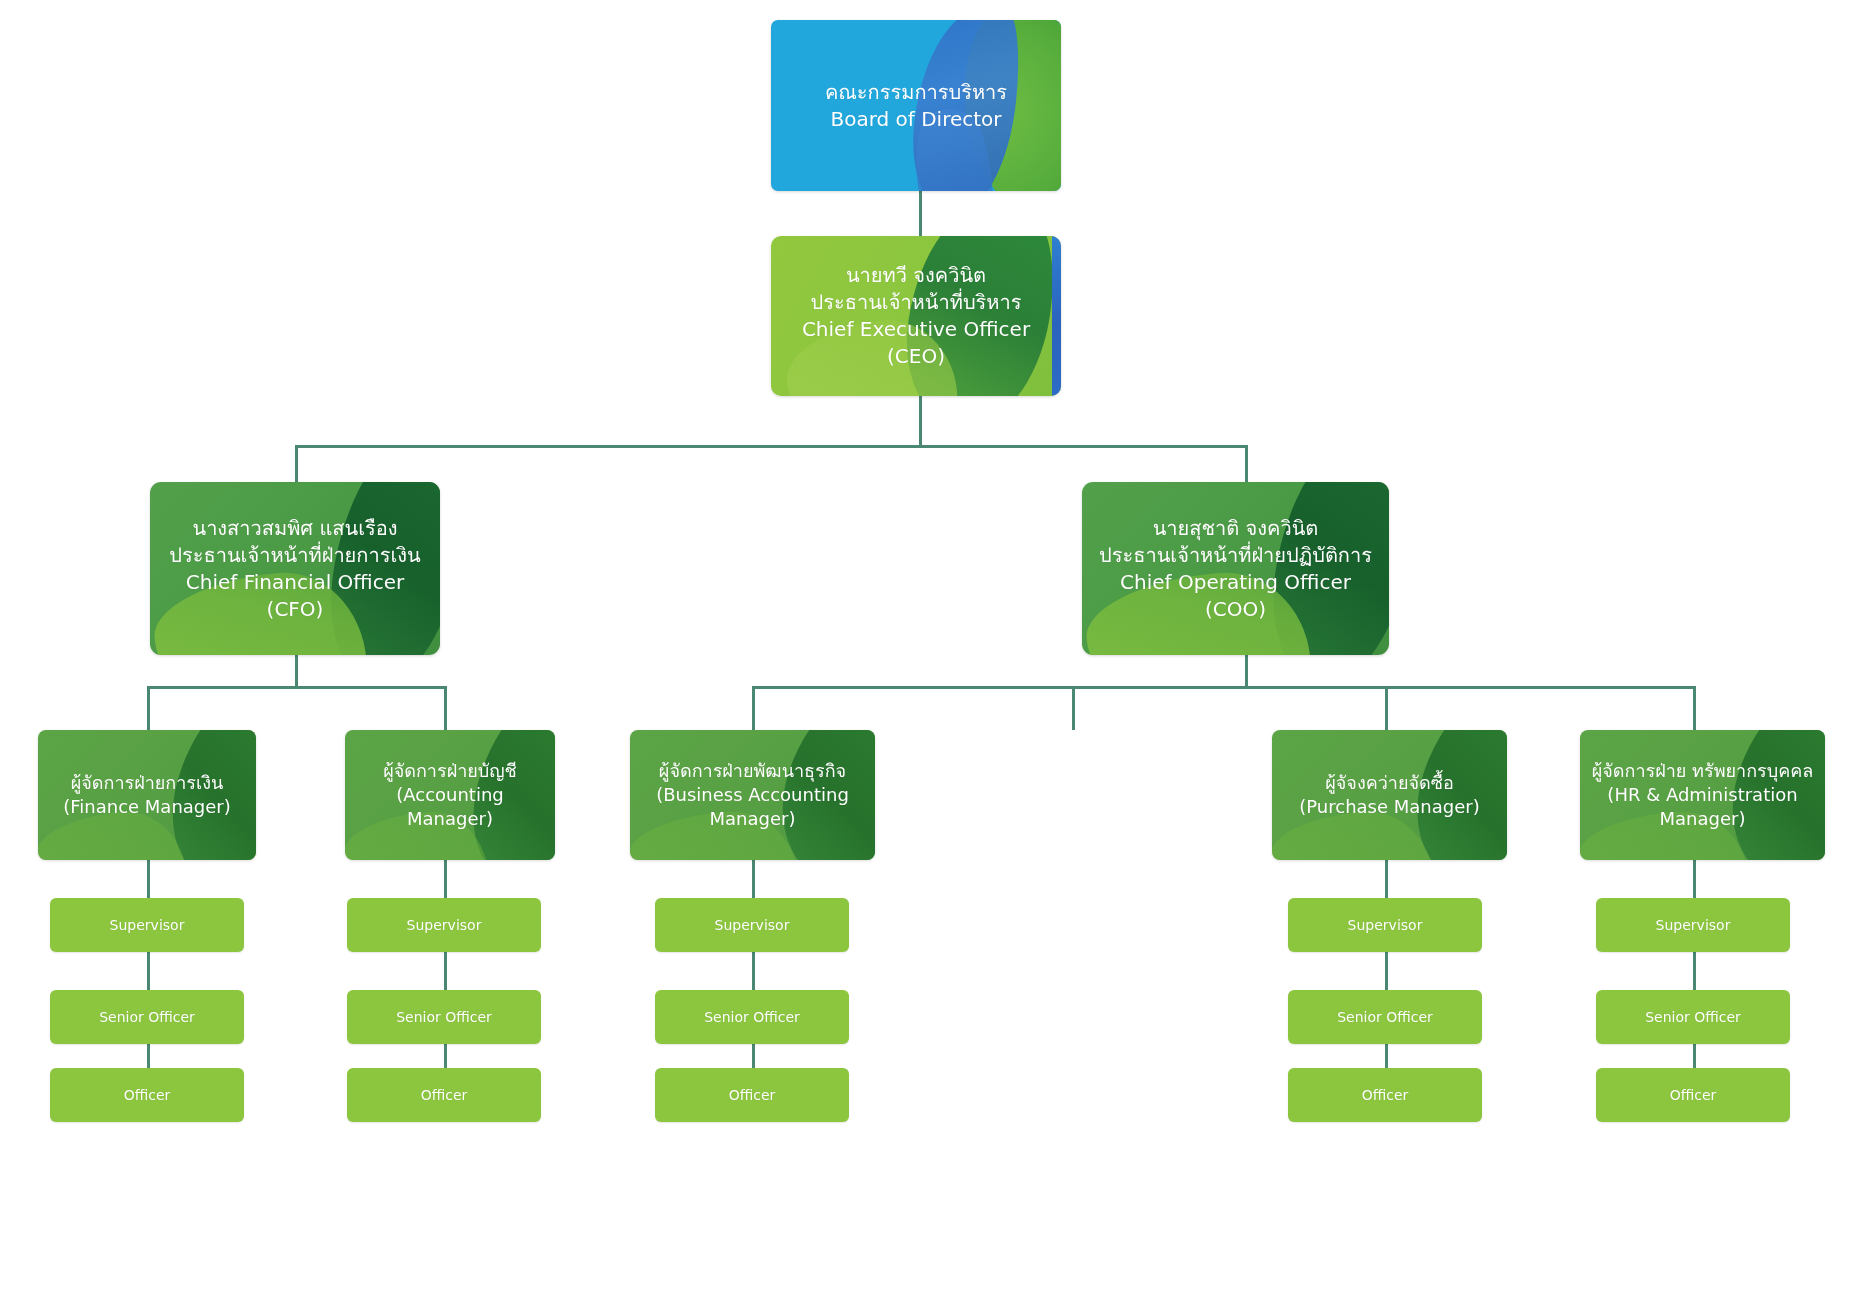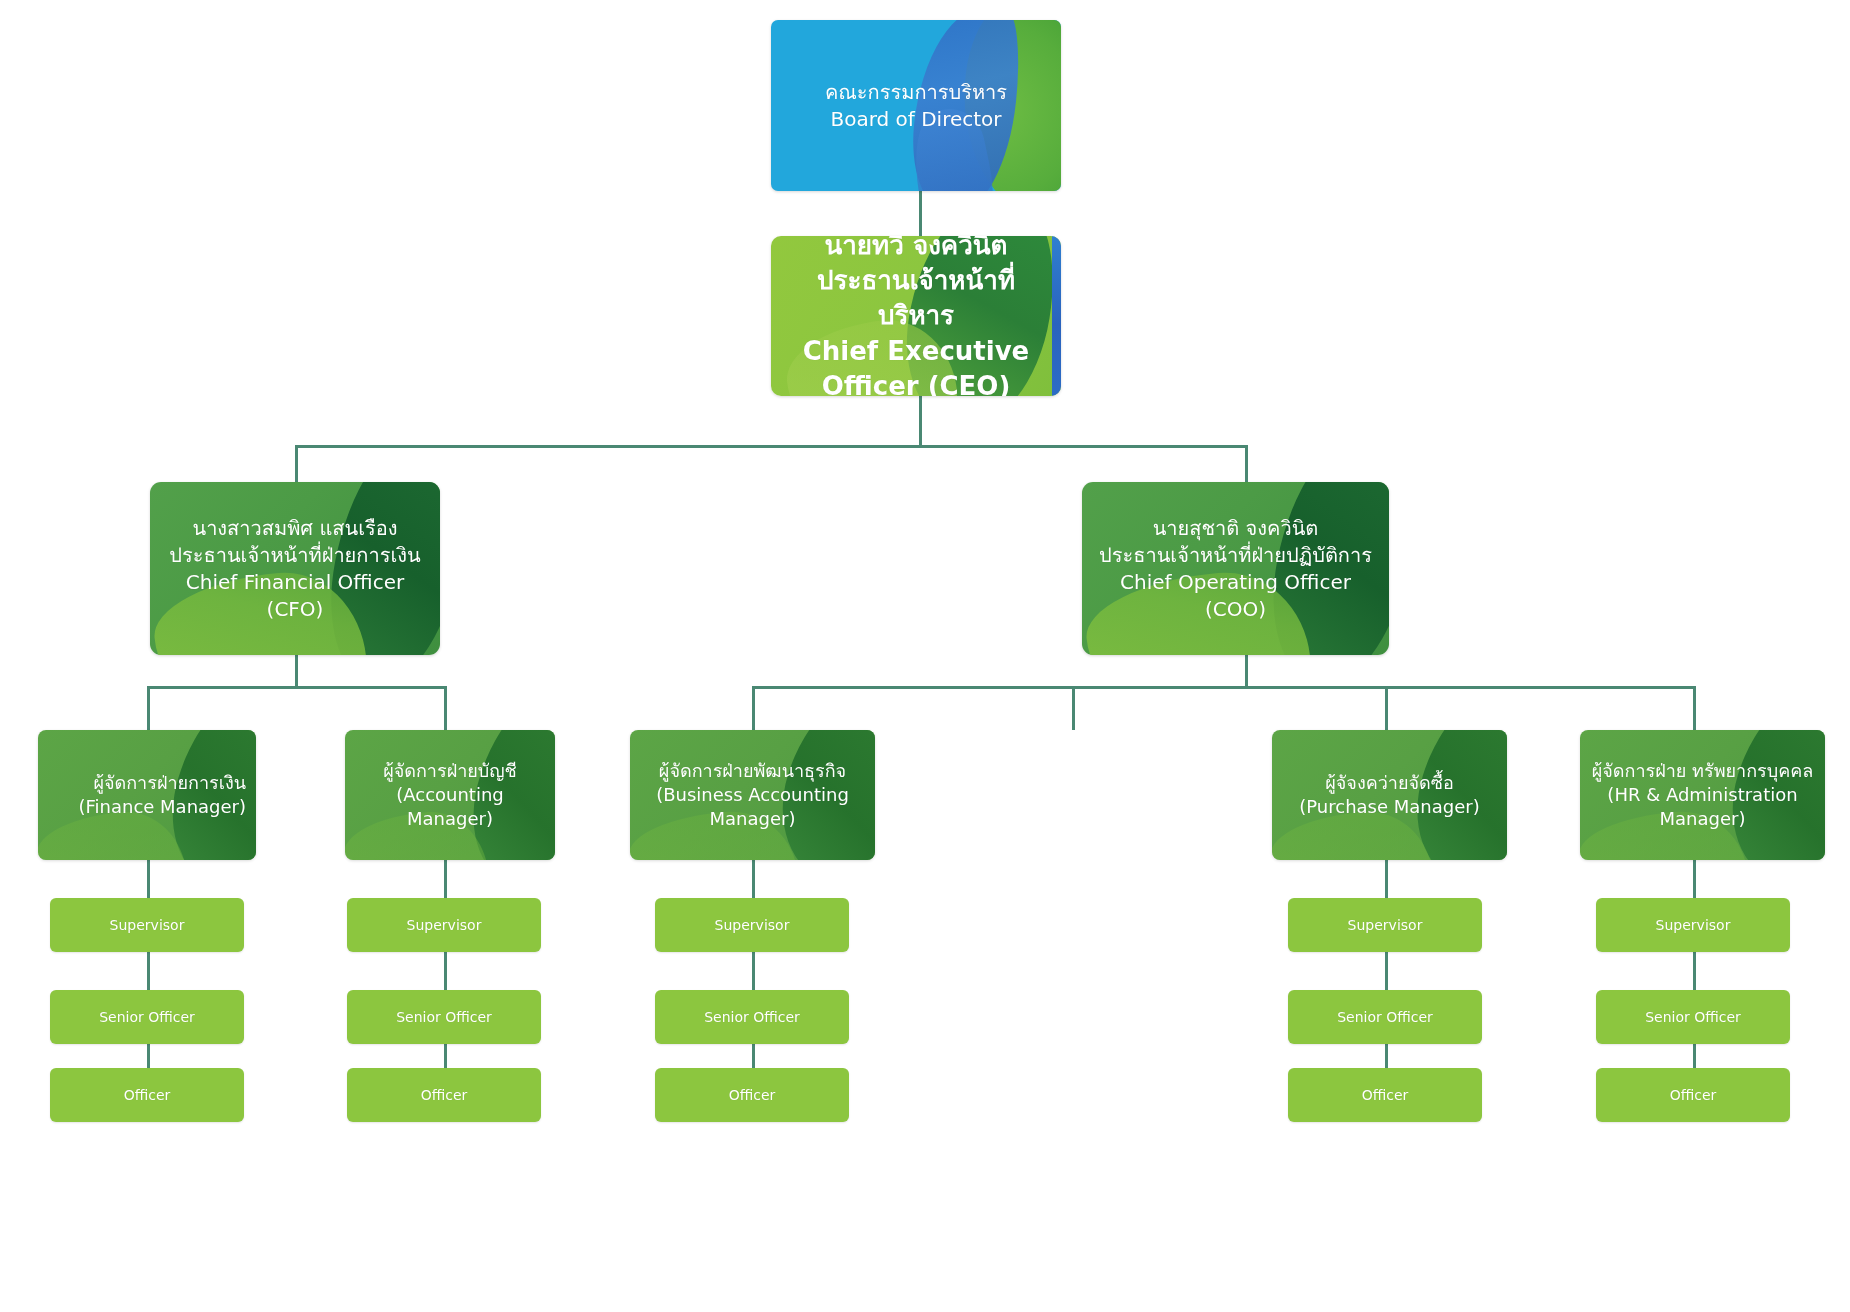--- a/index.html
+++ b/index.html
@@ -88,23 +88,22 @@
     border-radius: 50% 50% 40% 60% / 70% 30% 60% 40%;
     transform: rotate(-12deg);
     opacity: 0.75;
     z-index: 2;
   }
 
   
   .box-ceo {
     background: linear-gradient(120deg, #92C83E 0%, #8CC63F 45%, #7FBF3C 100%);
     border-radius: 10px;
-    font-size: 26px;
+    font-size: 20px;
     box-shadow: 0 1px 3px rgba(0,0,0,0.16);
-    font-weight: bold;
   }
   .box-ceo .sw-dark {
     position: absolute;
     top: -20%; right: 4%;
     width: 48%; height: 140%;
     background: linear-gradient(200deg, #2E8B3C 0%, #2B7F37 45%, #56A83C 100%);
     border-radius: 48% 30% 52% 46% / 56% 46% 54% 44%;
     transform: rotate(9deg);
     z-index: 1;
   }
@@ -272,21 +271,21 @@
   <div class="node box-chief" style="left:1082px; top:482px; width:307px; height:173px;justify-content:flex-end;">
     <span class="sw-deep"></span>
     <span class="sw-pale"></span>
     <span class="node-text">
       <span class="line-th">นายสุชาติ จงควินิต</span>
       <span class="line-th">ประธานเจ้าหน้าที่ฝ่ายปฏิบัติการ</span>
       <span class="line-en">Chief Operating Officer (COO)</span>
     </span>
   </div>
 
-  <div class="node box-manager" style="left:38px; top:730px; width:218px; height:130px;text-align:right;">
+  <div class="node box-manager" style="left:38px; top:730px; width:218px; height:130px;">
     <span class="sw-deep"></span>
     <span class="sw-pale"></span>
     <span class="node-text">
       <span class="line-th">ผู้จัดการฝ่ายการเงิน</span>
       <span class="line-en">(Finance Manager)</span>
     </span>
   </div>
 
   <div class="node box-manager" style="left:345px; top:730px; width:210px; height:130px;">
     <span class="sw-deep"></span>

